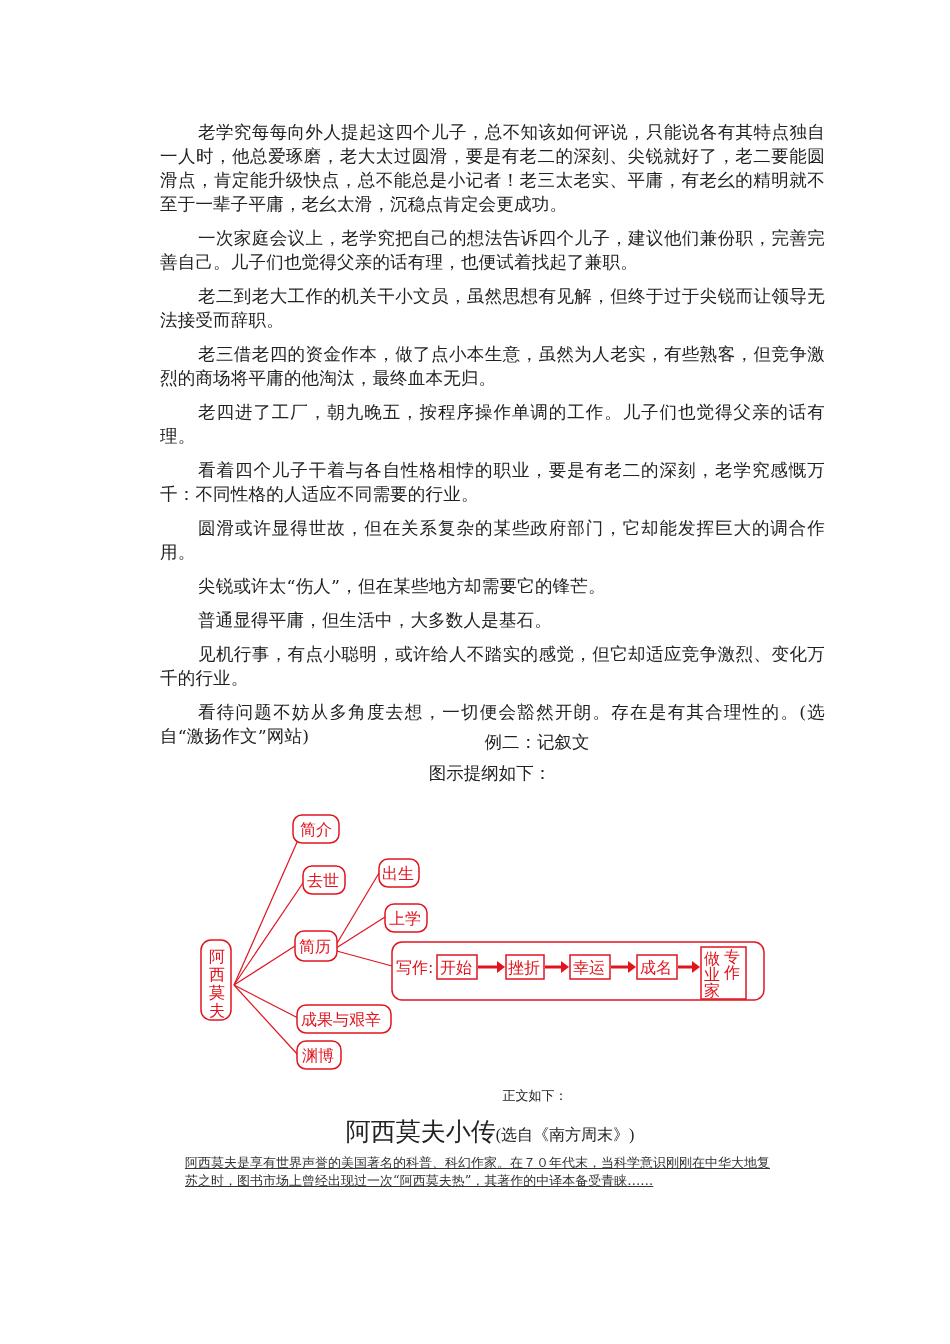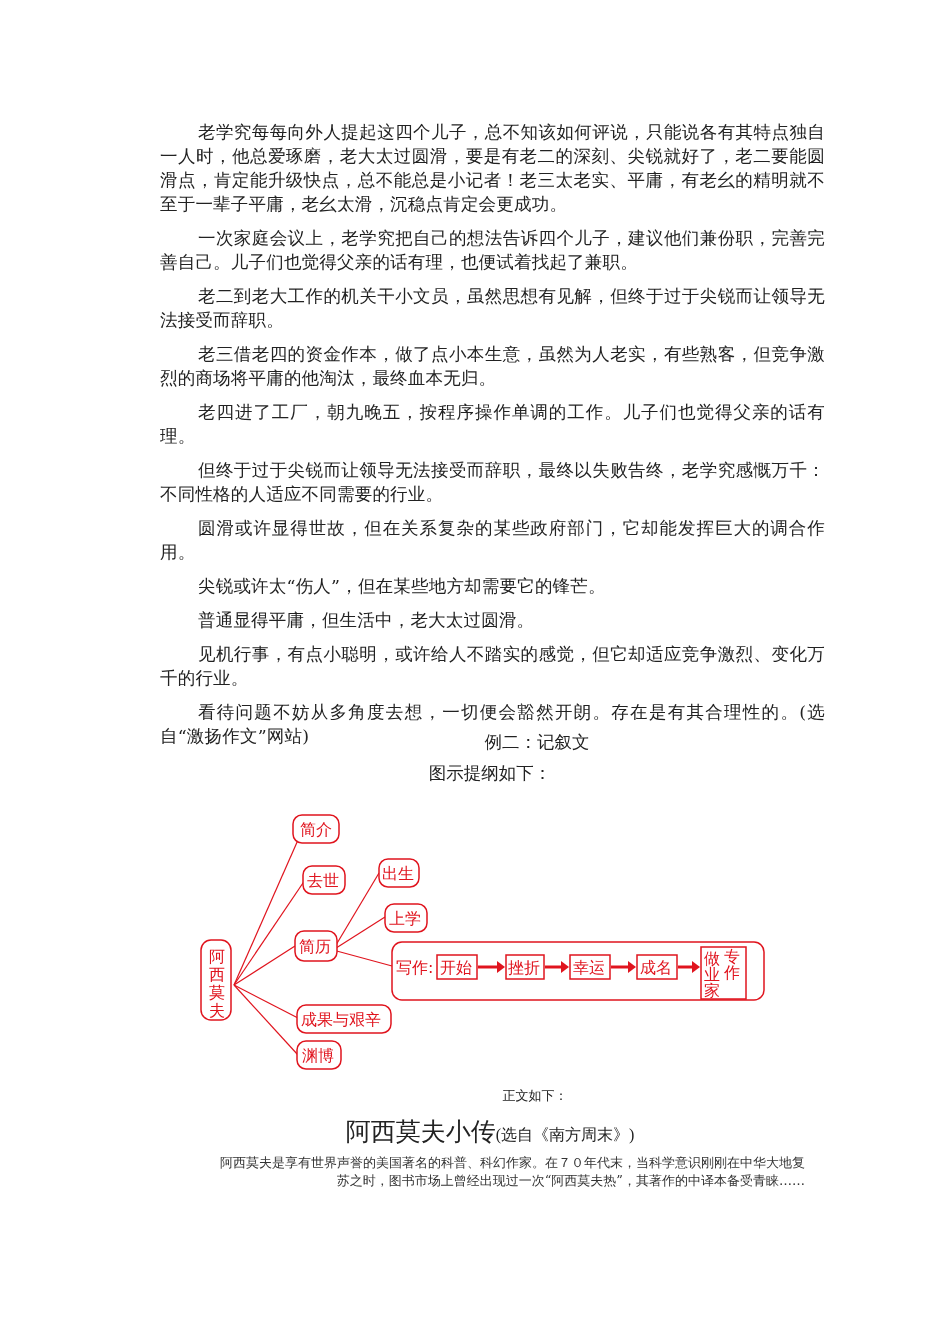--- a/index.html
+++ b/index.html
@@ -9,39 +9,39 @@
     .body-text { position: absolute; left: 145px; width: 665px; top: 120px; }
     .para { font-size: 17.5px; line-height: 24px; margin: 0 0 10px 0; text-indent: 38px;
             text-align: justify; letter-spacing: 0.2px; }
     .center { position: absolute; left: 0; width: 950px; text-align: center; }
     .ex-title { top: 730px; font-size: 17.5px; margin-left: 47px; }
     .outline-title { top: 761px; font-size: 17.5px; }
     .main-intro { top: 1087px; font-size: 13px; margin-left: 45px; }
     .story-title { top: 1115px; font-size: 25px; }
     .story-title .src { font-size: 16px; font-family: Liberation Serif, serif; }
     .story-body { position: absolute; left: 170px; width: 620px; top: 1154px;
-                  font-size: 13px; line-height: 18px; text-align: right; color: #333; }
+                  font-size: 13px; line-height: 18px; text-align: left; color: #333; text-decoration: underline; }
     svg.diagram { position: absolute; left: 0; top: 0; }
     .node-text { font-family: "DejaVu Sans", sans-serif; fill: #e0141e; font-size: 16px; }
   </style>
 </head>
 <body>
 
 <div class="page">
 
   <div class="body-text">
     <p class="para">老学究每每向外人提起这四个儿子，总不知该如何评说，只能说各有其特点独自一人时，他总爱琢磨，老大太过圆滑，要是有老二的深刻、尖锐就好了，老二要能圆滑点，肯定能升级快点，总不能总是小记者！老三太老实、平庸，有老幺的精明就不至于一辈子平庸，老幺太滑，沉稳点肯定会更成功。</p>
     <p class="para">一次家庭会议上，老学究把自己的想法告诉四个儿子，建议他们兼份职，完善完善自己。儿子们也觉得父亲的话有理，也便试着找起了兼职。</p>
     <p class="para">老二到老大工作的机关干小文员，虽然思想有见解，但终于过于尖锐而让领导无法接受而辞职。</p>
     <p class="para">老三借老四的资金作本，做了点小本生意，虽然为人老实，有些熟客，但竞争激烈的商场将平庸的他淘汰，最终血本无归。</p>
     <p class="para">老四进了工厂，朝九晚五，按程序操作单调的工作。儿子们也觉得父亲的话有理。</p>
-    <p class="para">但终于过于尖锐而让领导无法接受而辞职，最终以失败告终，老学究感慨万千：不同性格的人适应不同需要的行业。</p>
+    <p class="para">看着四个儿子干着与各自性格相悖的职业，要是有老二的深刻，老学究感慨万千：不同性格的人适应不同需要的行业。</p>
     <p class="para">圆滑或许显得世故，但在关系复杂的某些政府部门，它却能发挥巨大的调合作用。</p>
     <p class="para">尖锐或许太“伤人”，但在某些地方却需要它的锋芒。</p>
-    <p class="para">普通显得平庸，但生活中，老大太过圆滑。</p>
+    <p class="para">普通显得平庸，但生活中，大多数人是基石。</p>
     <p class="para">见机行事，有点小聪明，或许给人不踏实的感觉，但它却适应竞争激烈、变化万千的行业。</p>
     <p class="para">看待问题不妨从多角度去想，一切便会豁然开朗。存在是有其合理性的。(选自“激扬作文”网站)</p>
   </div>
 
   <div class="center ex-title">例二：记叙文</div>
   <div class="center outline-title">图示提纲如下：</div>
 
   <svg class="diagram" width="950" height="1344">
     <g stroke="#e0141e" stroke-width="1.2" fill="none">
 

